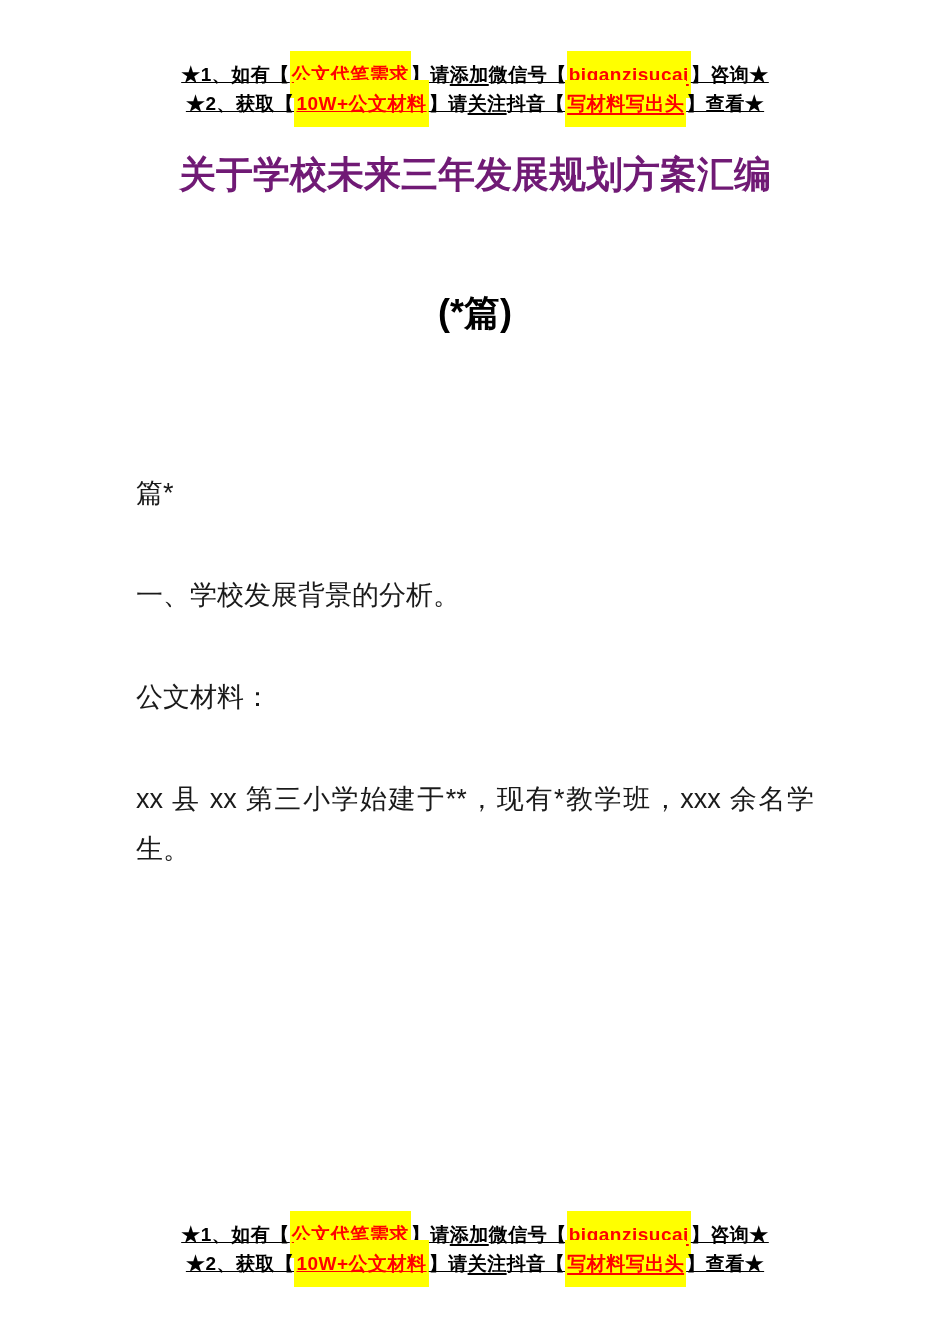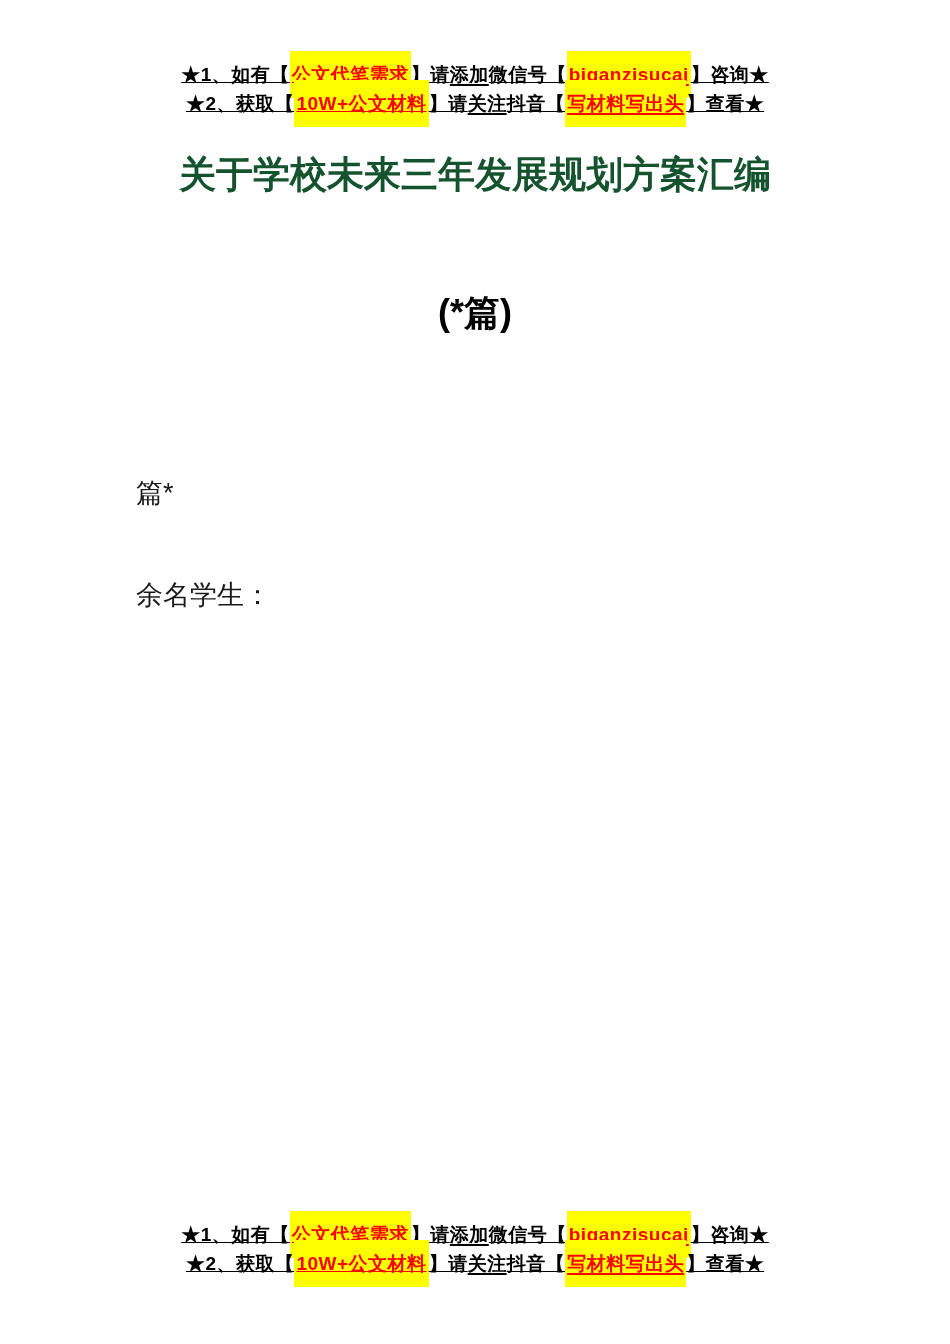--- a/index.html
+++ b/index.html
@@ -52,21 +52,21 @@
     text-decoration-thickness: 2px;
     margin-top: 28px;
   }
   
   .doc-title {
     margin: 34px 0 0 0;
     text-align: center;
     font-size: 37px;
     line-height: 46px;
     font-weight: 900;
-    color: #14532d;
+    color: #701a75;
   }
   .doc-subtitle {
     margin-top: 92px;
     text-align: center;
     font-size: 36px;
     line-height: 46px;
     font-weight: 900;
     color: #000000;
   }
   
@@ -92,21 +92,23 @@
     <div class="promo-line"><span class="seg plain">★1、如有【</span><span class="seg highlight">公文代笔需求</span><span class="seg plain">】请</span><span class="seg underline">添加</span><span class="seg plain">微信号【</span><span class="seg highlight underline">biganzisucai</span><span class="seg plain">】咨询★</span></div>
     <div class="promo-line"><span class="seg plain">★2、获取【</span><span class="seg highlight">10W+公文材料</span><span class="seg plain">】请</span><span class="seg underline">关注</span><span class="seg plain">抖音【</span><span class="seg highlight underline">写材料写出头</span><span class="seg plain">】查看★</span></div>
   </header>
 
   <h1 class="doc-title">关于学校未来三年发展规划方案汇编</h1>
 
   <div class="doc-subtitle">(*篇)</div>
 
   <main class="doc-body">
     <p>篇*</p>
-    <p>余名学生：</p>
+    <p>一、学校发展背景的分析。</p>
+    <p>公文材料：</p>
+    <p>xx 县 xx 第三小学始建于**，现有*教学班，xxx 余名学生。</p>
   </main>
 
   <footer class="promo promo-footer">
     <div class="promo-line"><span class="seg plain">★1、如有【</span><span class="seg highlight">公文代笔需求</span><span class="seg plain">】请</span><span class="seg underline">添加</span><span class="seg plain">微信号【</span><span class="seg highlight underline">biganzisucai</span><span class="seg plain">】咨询★</span></div>
     <div class="promo-line"><span class="seg plain">★2、获取【</span><span class="seg highlight">10W+公文材料</span><span class="seg plain">】请</span><span class="seg underline">关注</span><span class="seg plain">抖音【</span><span class="seg highlight underline">写材料写出头</span><span class="seg plain">】查看★</span></div>
   </footer>
 
 </div>
 
 </body></html>

